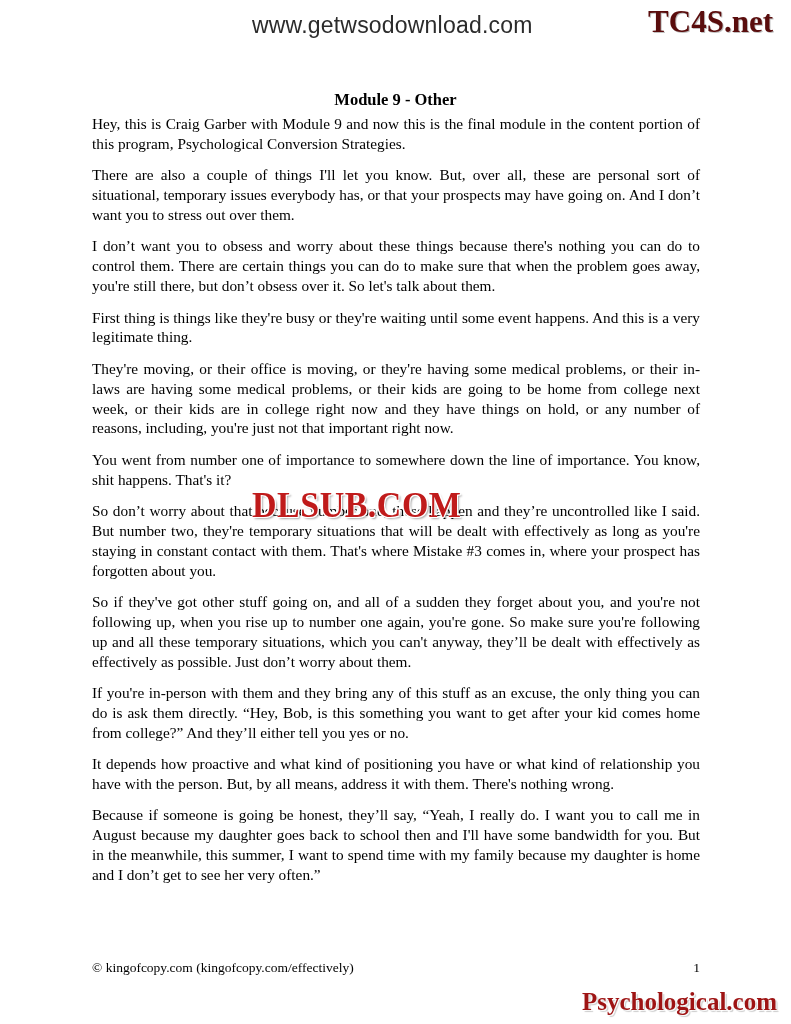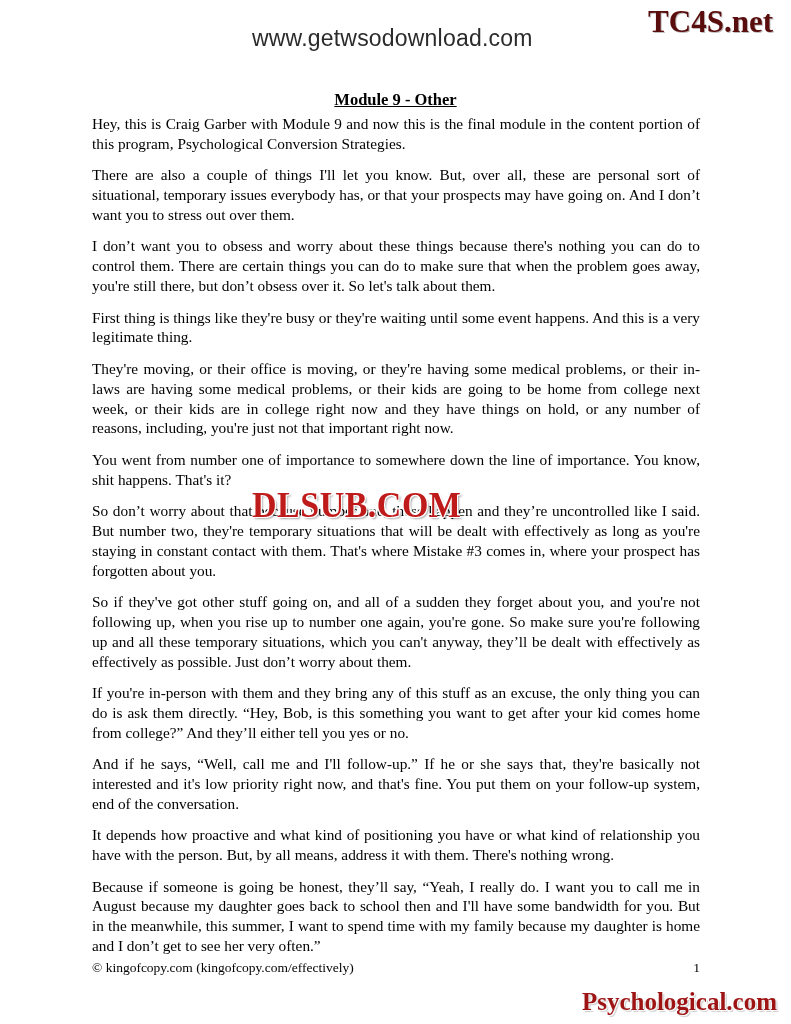--- a/index.html
+++ b/index.html
@@ -20,21 +20,21 @@
   .header-zone {
     position: absolute;
     top: 0;
     left: 0;
     width: 791px;
     height: 62px;
   }
   .site-url {
     position: absolute;
     left: 252px;
-    top: 25px;
+    top: 12px;
     font-family: "Liberation Sans", sans-serif;
     font-size: 23px;
     color: #2b2b2b;
     letter-spacing: 0.2px;
     white-space: nowrap;
   }
   .tc4s-mark {
     position: absolute;
     right: 18px;
     top: 4px;
@@ -52,21 +52,20 @@
     position: absolute;
     left: 0;
     top: 62px;
     width: 791px;
     height: 900px;
   }
   .doc-title {
     text-align: center;
     font-size: 16.5px;
     font-weight: 700;
-    text-decoration: underline;
     margin: 28px 0 14px 0;
   }
   .content {
     position: absolute;
     left: 92px;
     top: 52px;
     width: 608px;
   }
   .para {
     font-size: 15.3px;
@@ -141,21 +140,20 @@
   <div class="content">
     <p class="para">Hey, this is Craig Garber with Module 9 and now this is the final module in the content portion of this program, Psychological Conversion Strategies.</p>
     <p class="para">There are also a couple of things I'll let you know.   But, over all, these are personal sort of situational, temporary issues everybody has, or that your prospects may have going on.  And I don’t want you to stress out over them.</p>
     <p class="para">I don’t want you to obsess and worry about these things because there's nothing you can do to control them.   There are certain things you can do to make sure that when the problem goes away, you're still there, but don’t obsess over it.  So let's talk about them.</p>
     <p class="para">First thing is things like they're busy or they're waiting until some event happens.  And this is a very legitimate thing.</p>
     <p class="para">They're moving, or their office is moving, or they're having some medical problems, or their in-laws are having some medical problems, or their kids are going to be home from college next week, or their kids are in college right now and they have things on hold, or any number of reasons, including, you're just not that important right now.</p>
     <p class="para">You went from number one of importance to somewhere down the line of importance.  You know, shit happens.  That's it?</p>
     <p class="para">So don’t worry about that because number one, these happen and they’re uncontrolled like I said.  But number two, they're temporary situations that will be dealt with effectively as long as you're staying in constant contact with them.  That's where Mistake #3 comes in, where your prospect has forgotten about you.</p>
     <p class="para">So if they've got other stuff going on, and all of a sudden they forget about you, and you're not following up, when you rise up to number one again, you're gone.   So make sure you're following up and all these temporary situations, which you can't anyway, they’ll be dealt with effectively as effectively as possible.  Just don’t worry about them.</p>
     <p class="para">If you're in-person with them and they bring any of this stuff as an excuse, the only thing you can do is ask them directly.  “Hey, Bob, is this something you want to get after your kid comes home from college?”  And they’ll either tell you yes or no.</p>
-    <p class="para">And if he says, “Well, call me and I'll follow-up.”  If he or she says that, they're basically not interested and it's low priority right now, and that's fine.   You put them on your follow-up system, end of the conversation.</p>
     <p class="para">It depends how proactive and what kind of positioning you have or what kind of relationship you have with the person.  But, by all means, address it with them.  There's nothing wrong.</p>
     <p class="para">Because if someone is going be honest, they’ll say, “Yeah, I really do.  I want you to call me in August because my daughter goes back to school then and I'll have some bandwidth for you.  But in the meanwhile, this summer, I want to spend time with my family because my daughter is home and I don’t get to see her very often.”</p>
   </div>
 </div>
 
 <div class="dlsub-mark">DLSUB.COM</div>
 
 <div class="footer">
   <span class="copyright">© kingofcopy.com (kingofcopy.com/effectively)</span>
   <span class="page-number">1</span>

